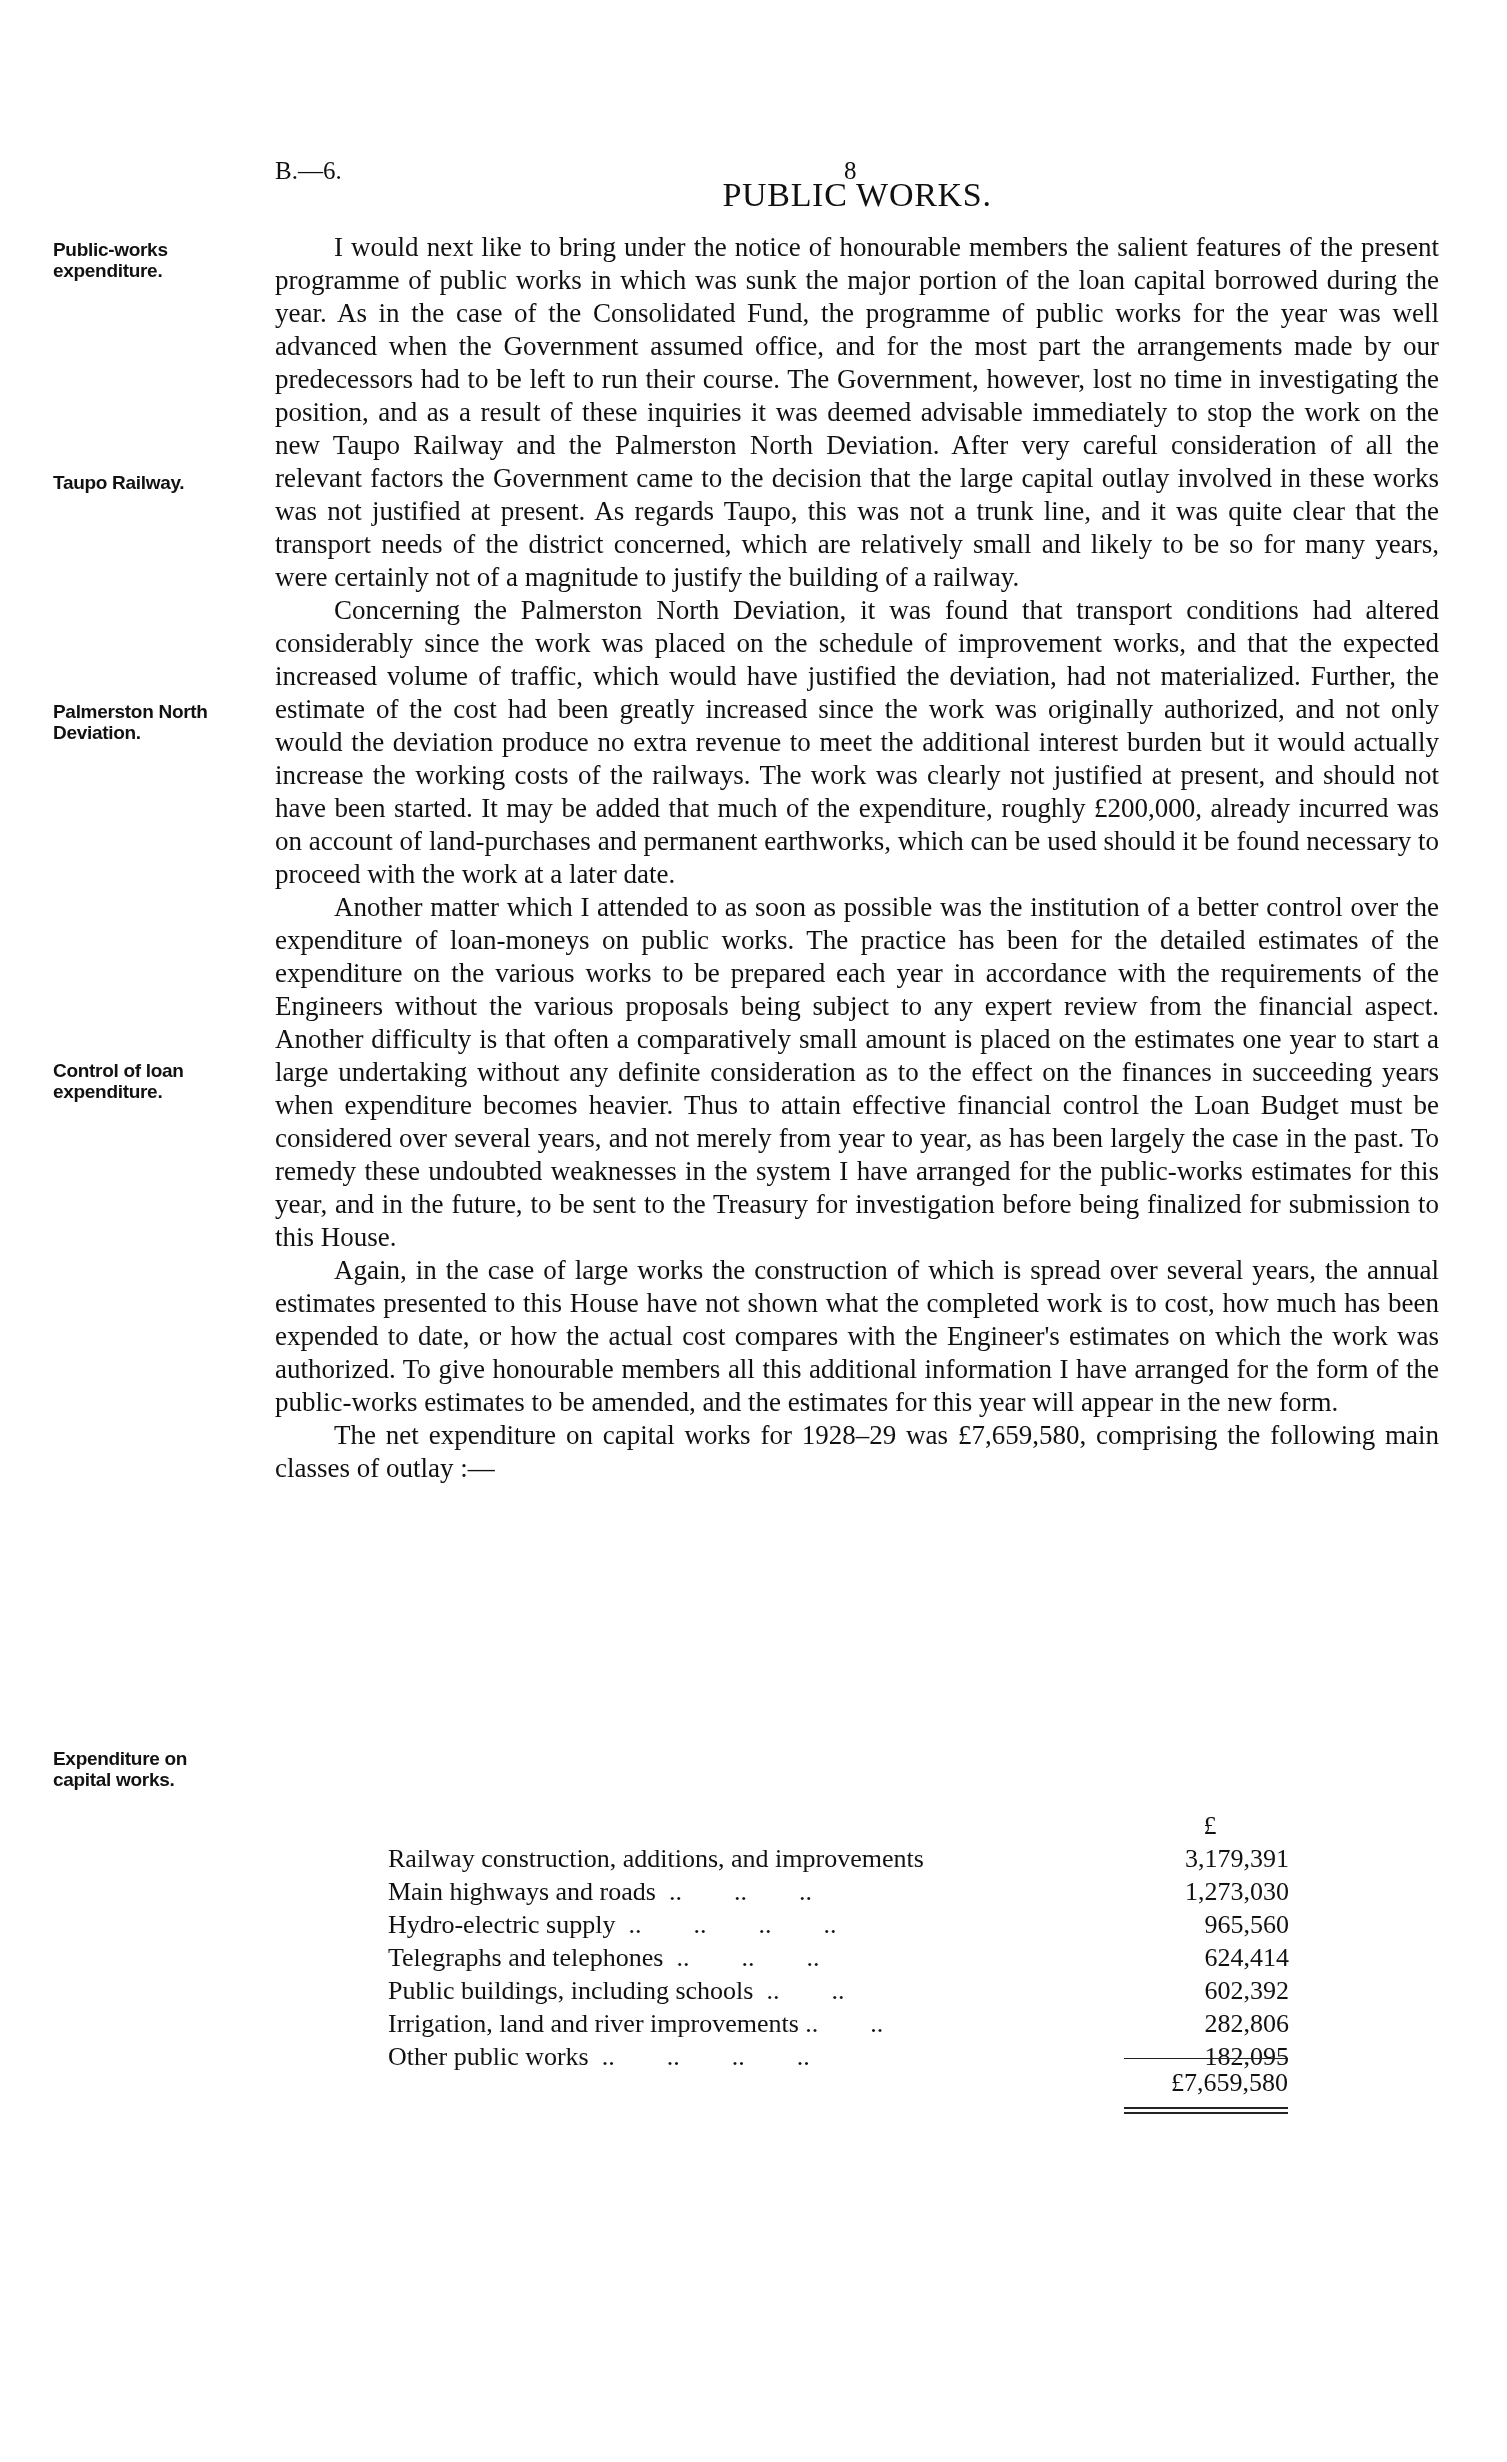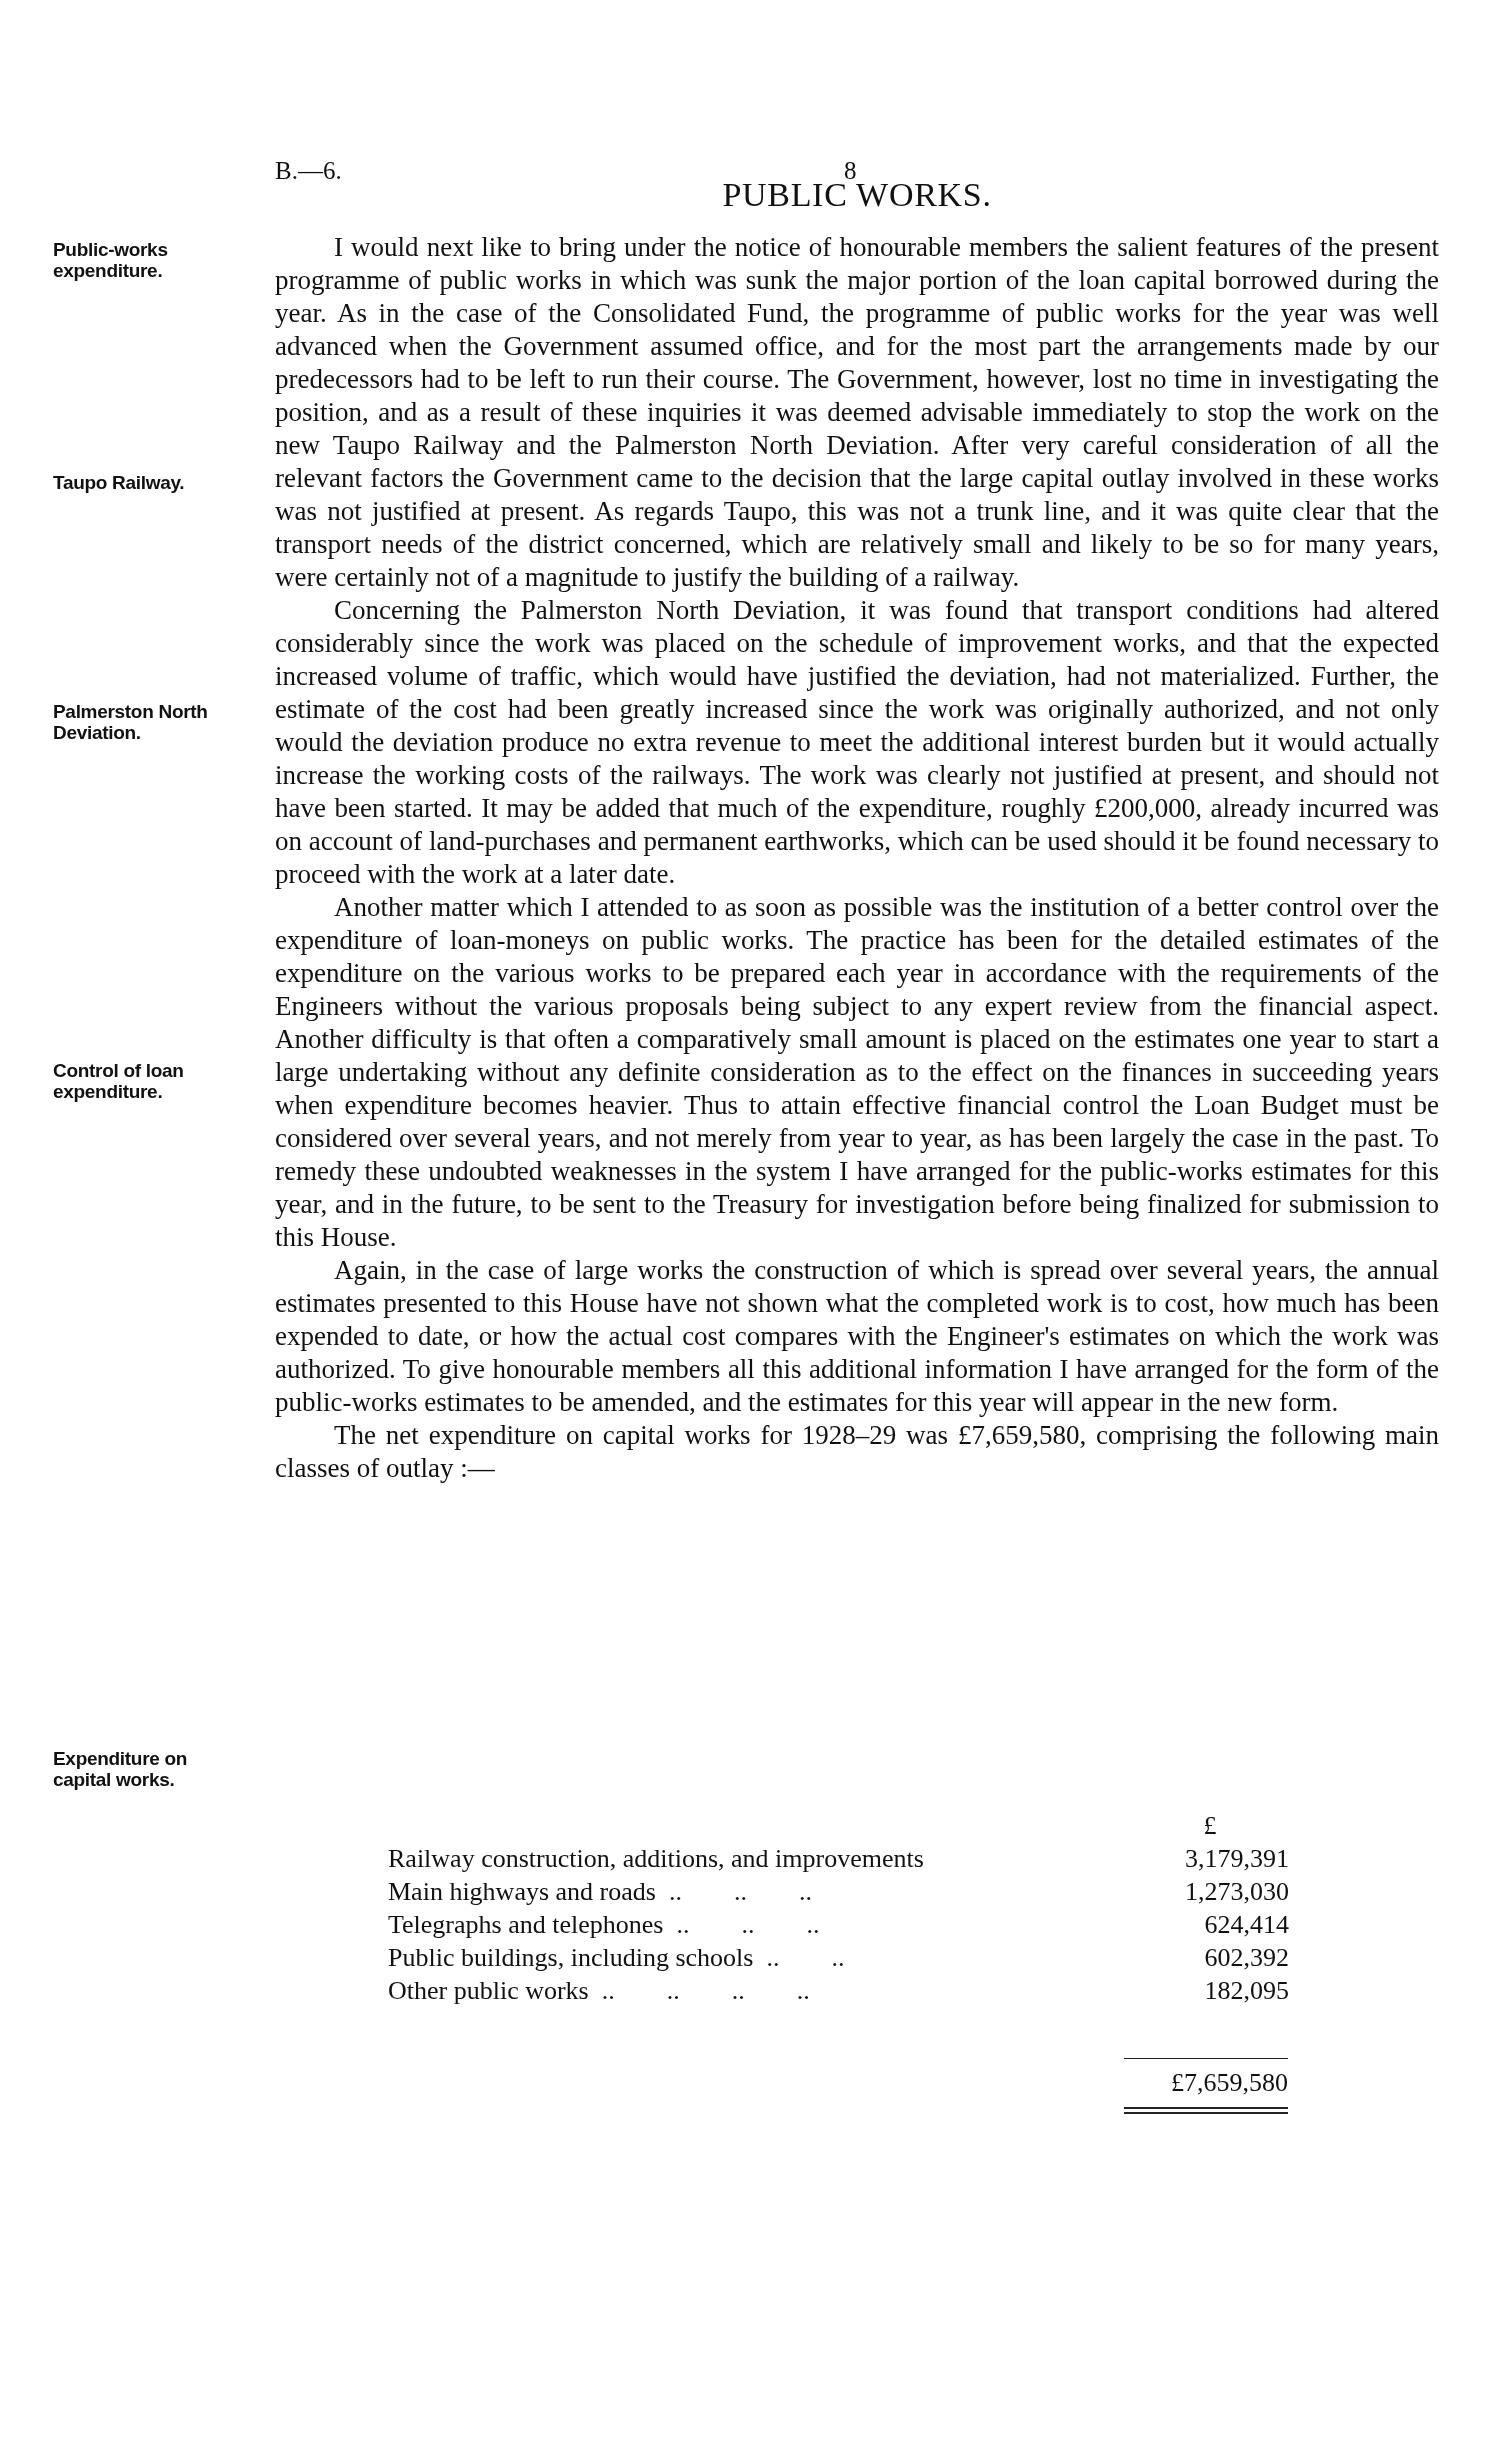--- a/index.html
+++ b/index.html
@@ -53,26 +53,34 @@
   <div class="currency-row"><span>£</span></div>
   <div class="trow">
     <span class="lbl"><span>Railway construction, additions, and improvements</span><span></span></span>
     <span class="val">3,179,391</span>
   </div>
   <div class="trow">
     <span class="lbl"><span>Main highways and roads</span><span>  ..        ..        ..</span></span>
     <span class="val">1,273,030</span>
   </div>
   <div class="trow">
+    <span class="lbl"><span>Hydro-electric supply</span><span>  ..        ..        ..        ..</span></span>
+    <span class="val">965,560</span>
+  </div>
+  <div class="trow">
     <span class="lbl"><span>Telegraphs and telephones</span><span>  ..        ..        ..</span></span>
     <span class="val">624,414</span>
   </div>
   <div class="trow">
     <span class="lbl"><span>Public buildings, including schools</span><span>  ..        ..</span></span>
     <span class="val">602,392</span>
+  </div>
+  <div class="trow">
+    <span class="lbl"><span>Irrigation, land and river improvements</span><span> ..        ..</span></span>
+    <span class="val">282,806</span>
   </div>
   <div class="trow">
     <span class="lbl"><span>Other public works</span><span>  ..        ..        ..        ..</span></span>
     <span class="val">182,095</span>
   </div>
 </div>
 
 <div class="total-wrap">
   <div class="rule-top"></div>
   <div class="total">£7,659,580</div>

